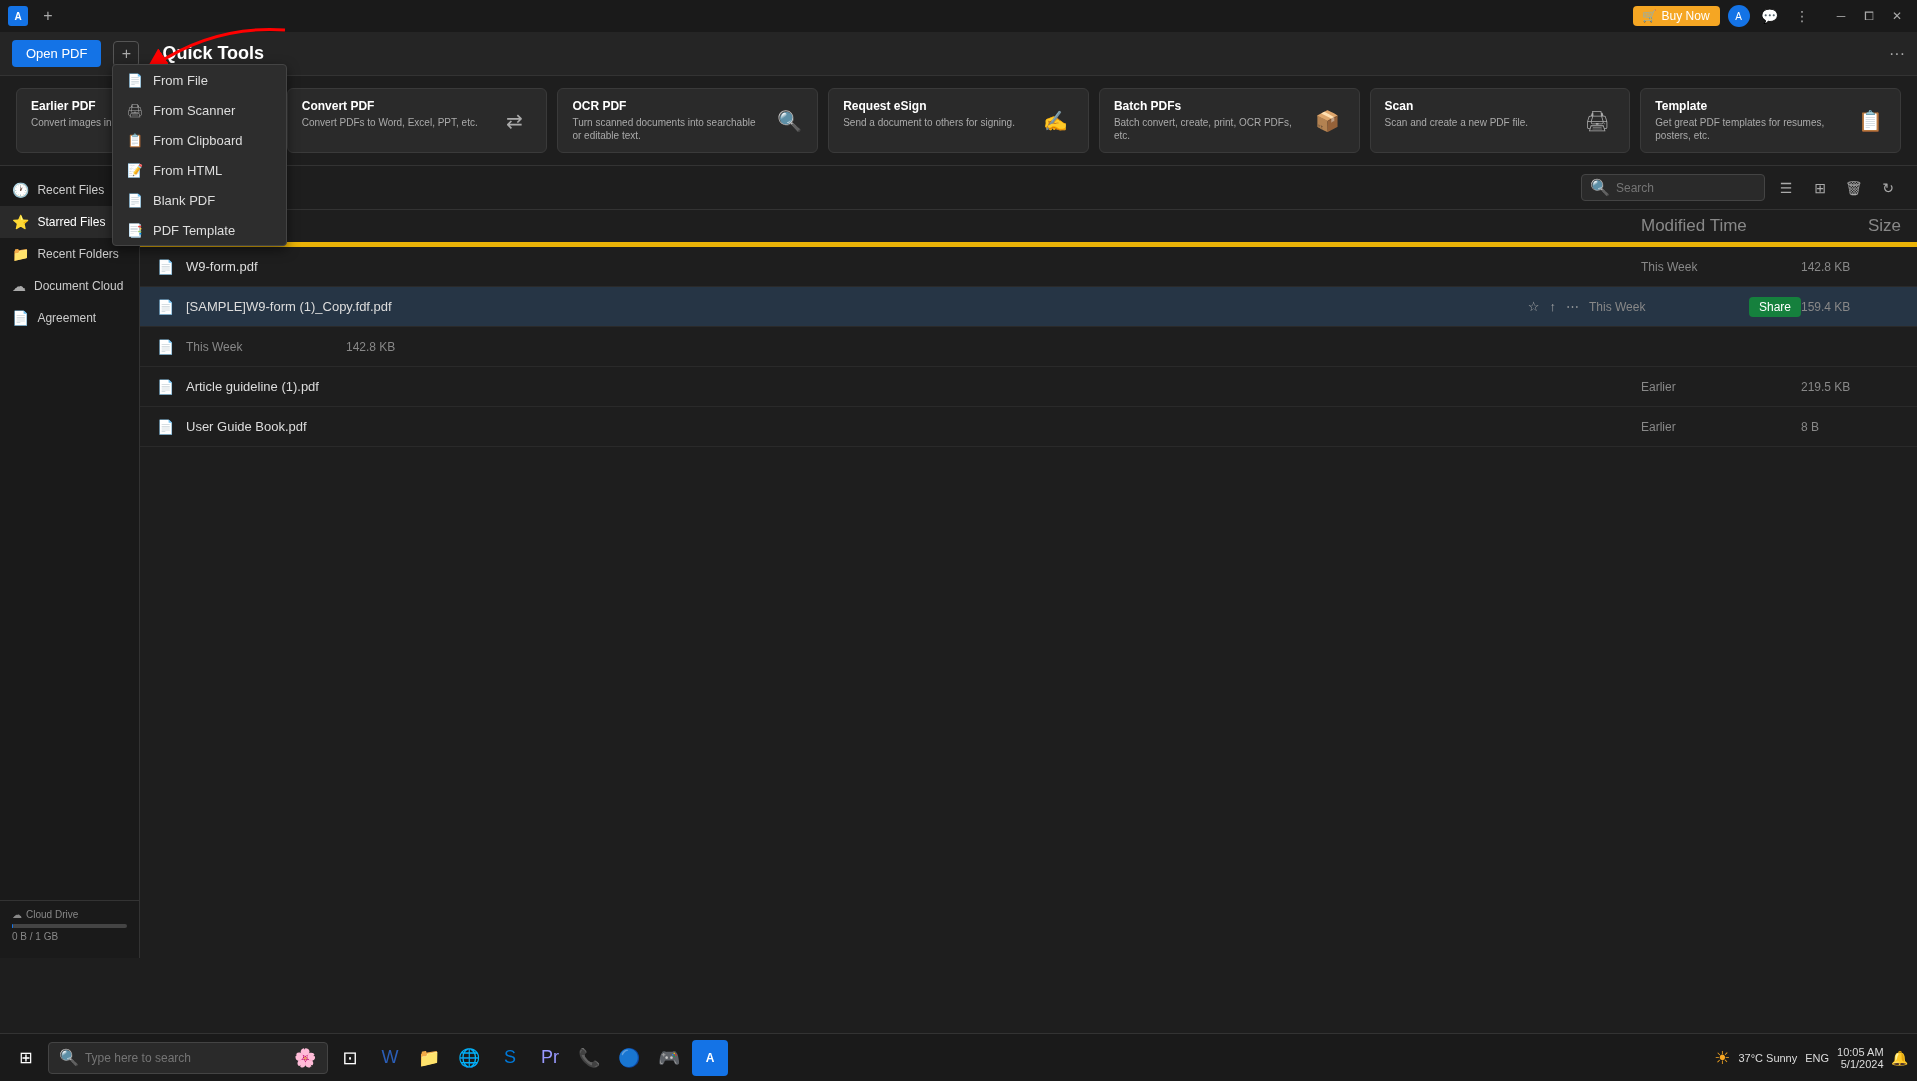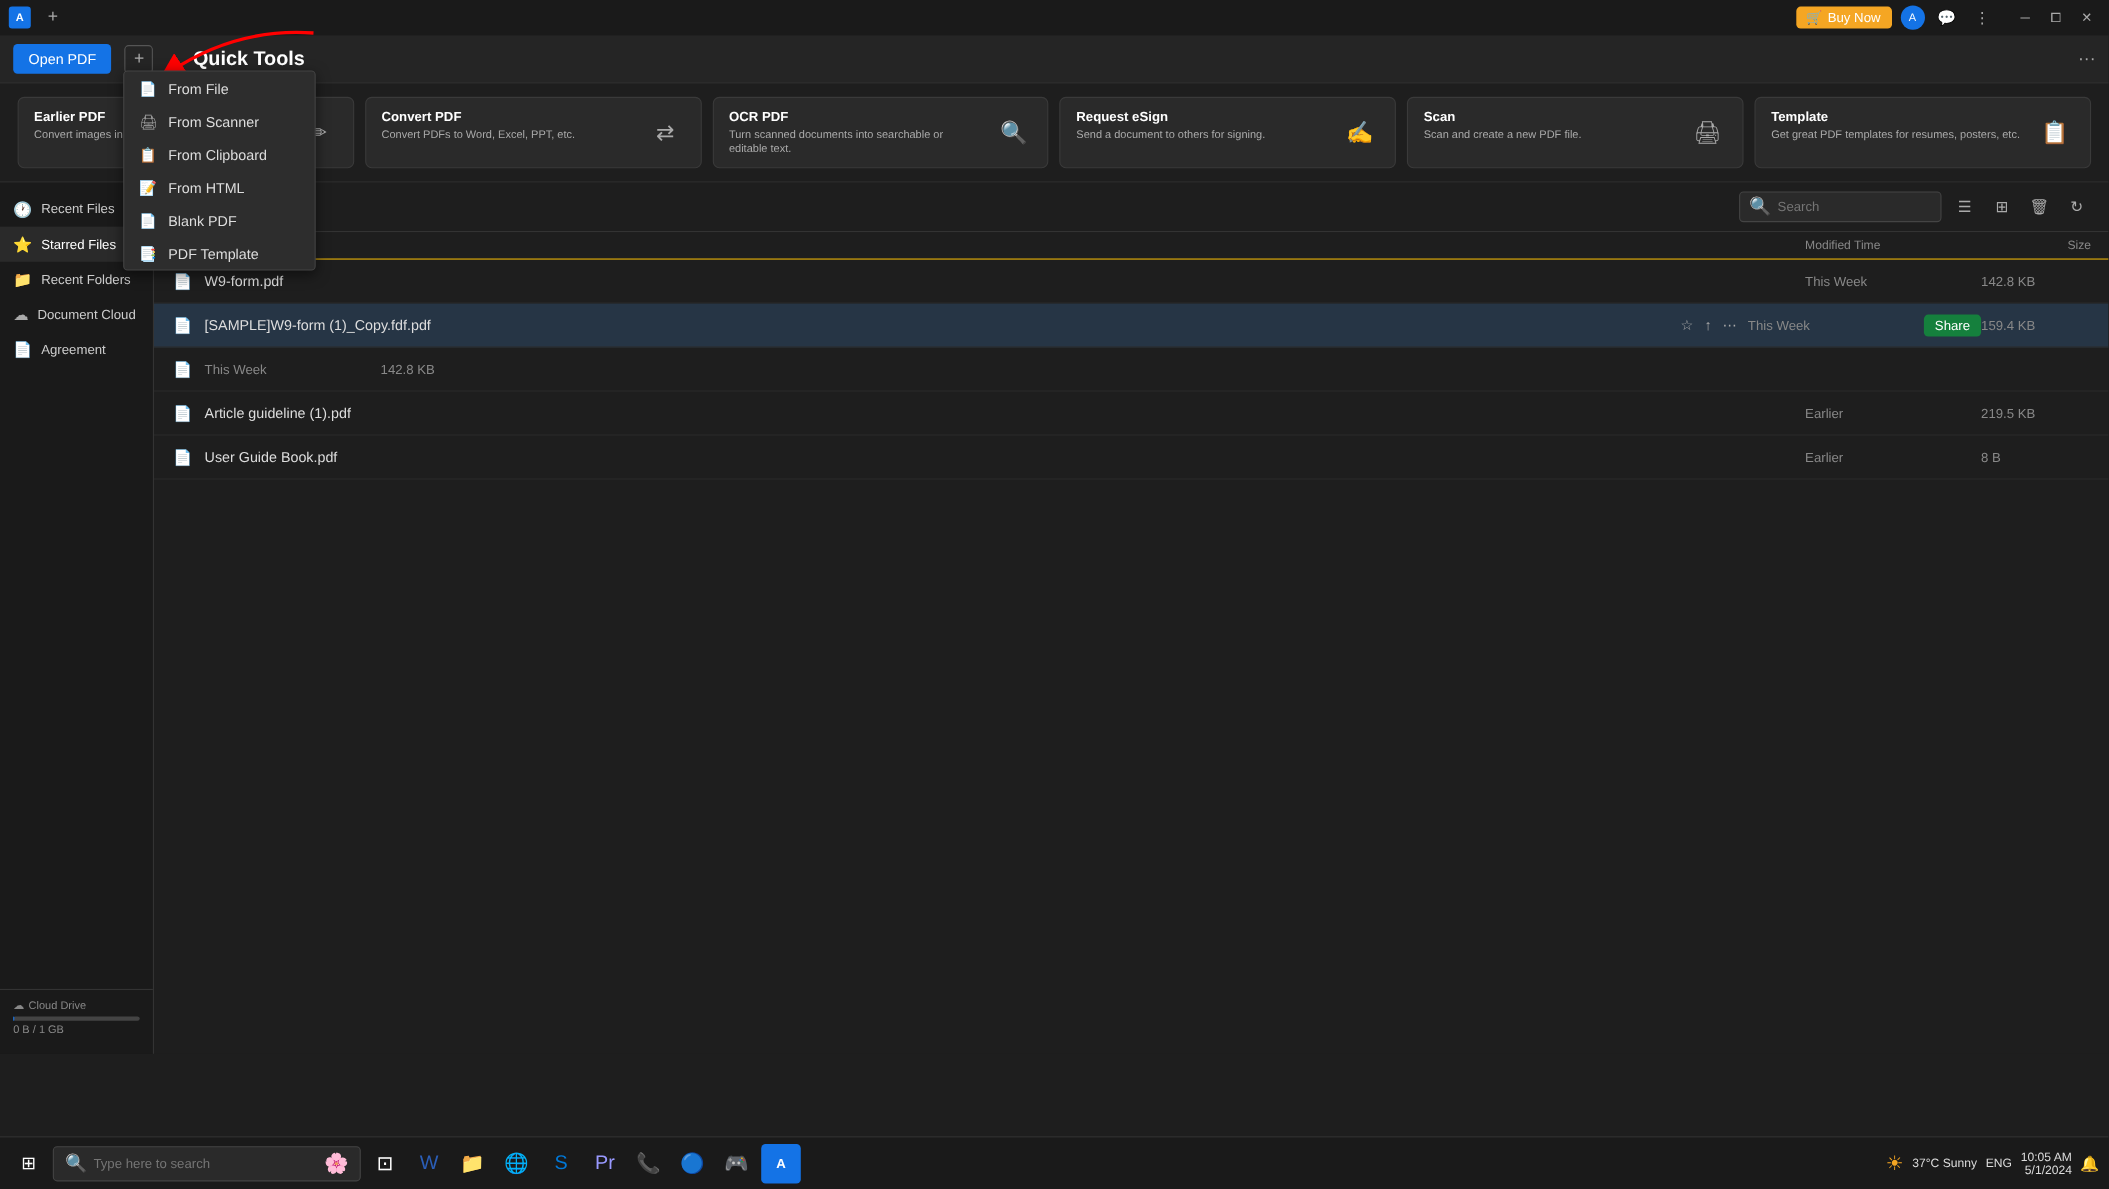--- a/index.html
+++ b/index.html
@@ -77,21 +77,21 @@
       cursor: pointer;
     }
     .plus-btn {
       width: 26px; height: 26px;
       background: transparent; border: 1px solid #555;
       border-radius: 4px; color: #aaa; font-size: 16px;
       cursor: pointer; display: flex; align-items: center; justify-content: center;
     }
     .quick-tools-label {
       font-size: 18px; font-weight: 600; color: #fff;
-      margin-left: 24px;
+      margin-left: 11px;
     }
     .toolbar-more {
       margin-left: auto; color: #aaa; font-size: 16px; cursor: pointer;
     }
 
     
     .dropdown-menu {
       position: absolute;
       top: 64px;
       left: 112px;
@@ -212,22 +212,22 @@
       display: flex; align-items: center; justify-content: center;
     }
 
     
     .file-table {
       width: 100%;
     }
     .file-table-header {
       display: flex;
       padding: 6px 16px;
-      border-bottom: 1px solid #eab308;
-      font-size: 11px; color: #888; justify-content: space-between;
+      border-bottom: 5px solid #eab308;
+      font-size: 17px; color: #888; justify-content: space-between;
     }
     .col-name { flex: 1; }
     .col-modified { width: 160px; }
     .col-size { width: 100px; text-align: right; }
 
     .file-row {
       display: flex;
       align-items: center;
       padding: 0 16px;
       height: 40px;
@@ -396,20 +396,27 @@
       <p>Turn scanned documents into searchable or editable text.</p>
     </div>
     <div class="qt-card-img">🔍</div>
   </div>
   <div class="qt-card">
     <div class="qt-card-text">
       <h3>Request eSign</h3>
       <p>Send a document to others for signing.</p>
     </div>
     <div class="qt-card-img">✍</div>
+  </div>
+  <div class="qt-card">
+    <div class="qt-card-text">
+      <h3>Batch PDFs</h3>
+      <p>Batch convert, create, print, OCR PDFs, etc.</p>
+    </div>
+    <div class="qt-card-img">📦</div>
   </div>
   <div class="qt-card">
     <div class="qt-card-text">
       <h3>Scan</h3>
       <p>Scan and create a new PDF file.</p>
     </div>
     <div class="qt-card-img">🖨</div>
   </div>
   <div class="qt-card">
     <div class="qt-card-text">

